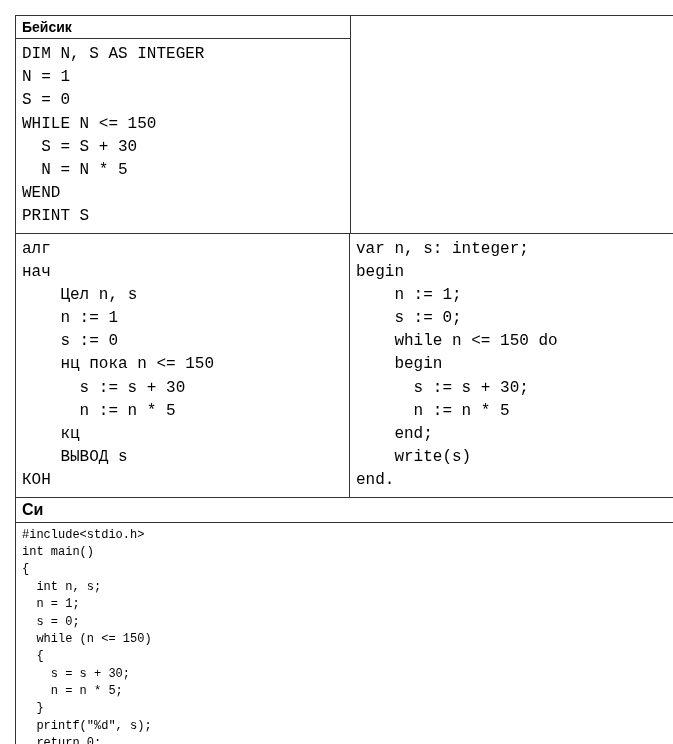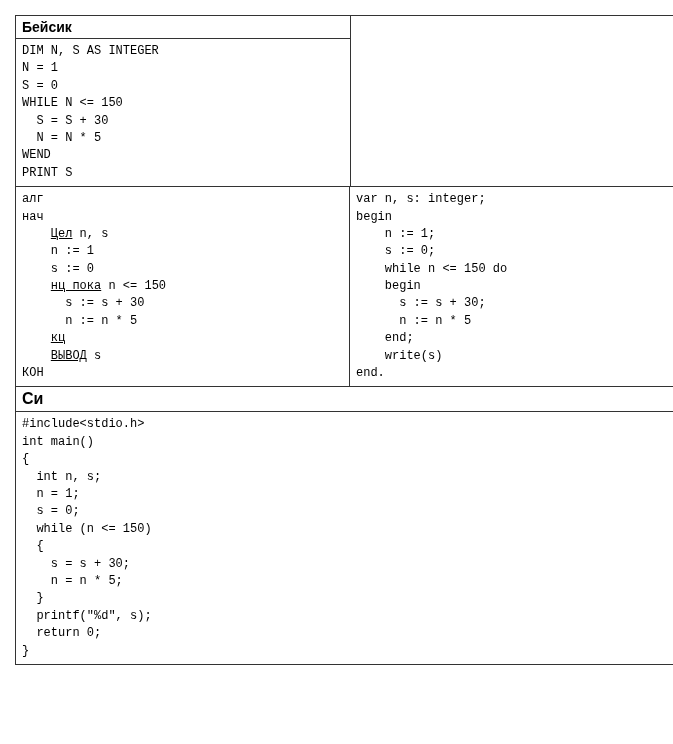--- a/index.html
+++ b/index.html
@@ -7,21 +7,20 @@
       padding: 0;
       box-sizing: border-box;
     }
     body {
       font-family: 'Courier New', Courier, monospace;
       font-size: 13px;
       background: #fff;
       width: 673px;
     }
     .underline {
-      text-decoration: underline;
     }
     .top-section {
       display: flex;
       border-bottom: 1px solid #333;
     }
     .algo-section {
       display: flex;
       border-bottom: 1px solid #333;
     }
     .col-left {
@@ -33,21 +32,21 @@
     }
     .col-header {
       font-family: Arial, sans-serif;
       font-size: 14px;
       font-weight: bold;
       padding: 3px 6px;
       border-bottom: 1px solid #333;
     }
     .col-code {
       font-family: 'Courier New', Courier, monospace;
-      font-size: 12px;
+      font-size: 16px;
       white-space: pre;
       padding: 4px 6px;
       line-height: 1.45;
     }
     .outer-border {
       border: 1px solid #333;
       width: 671px;
       margin: 15px;
     }
     .bottom-section {

